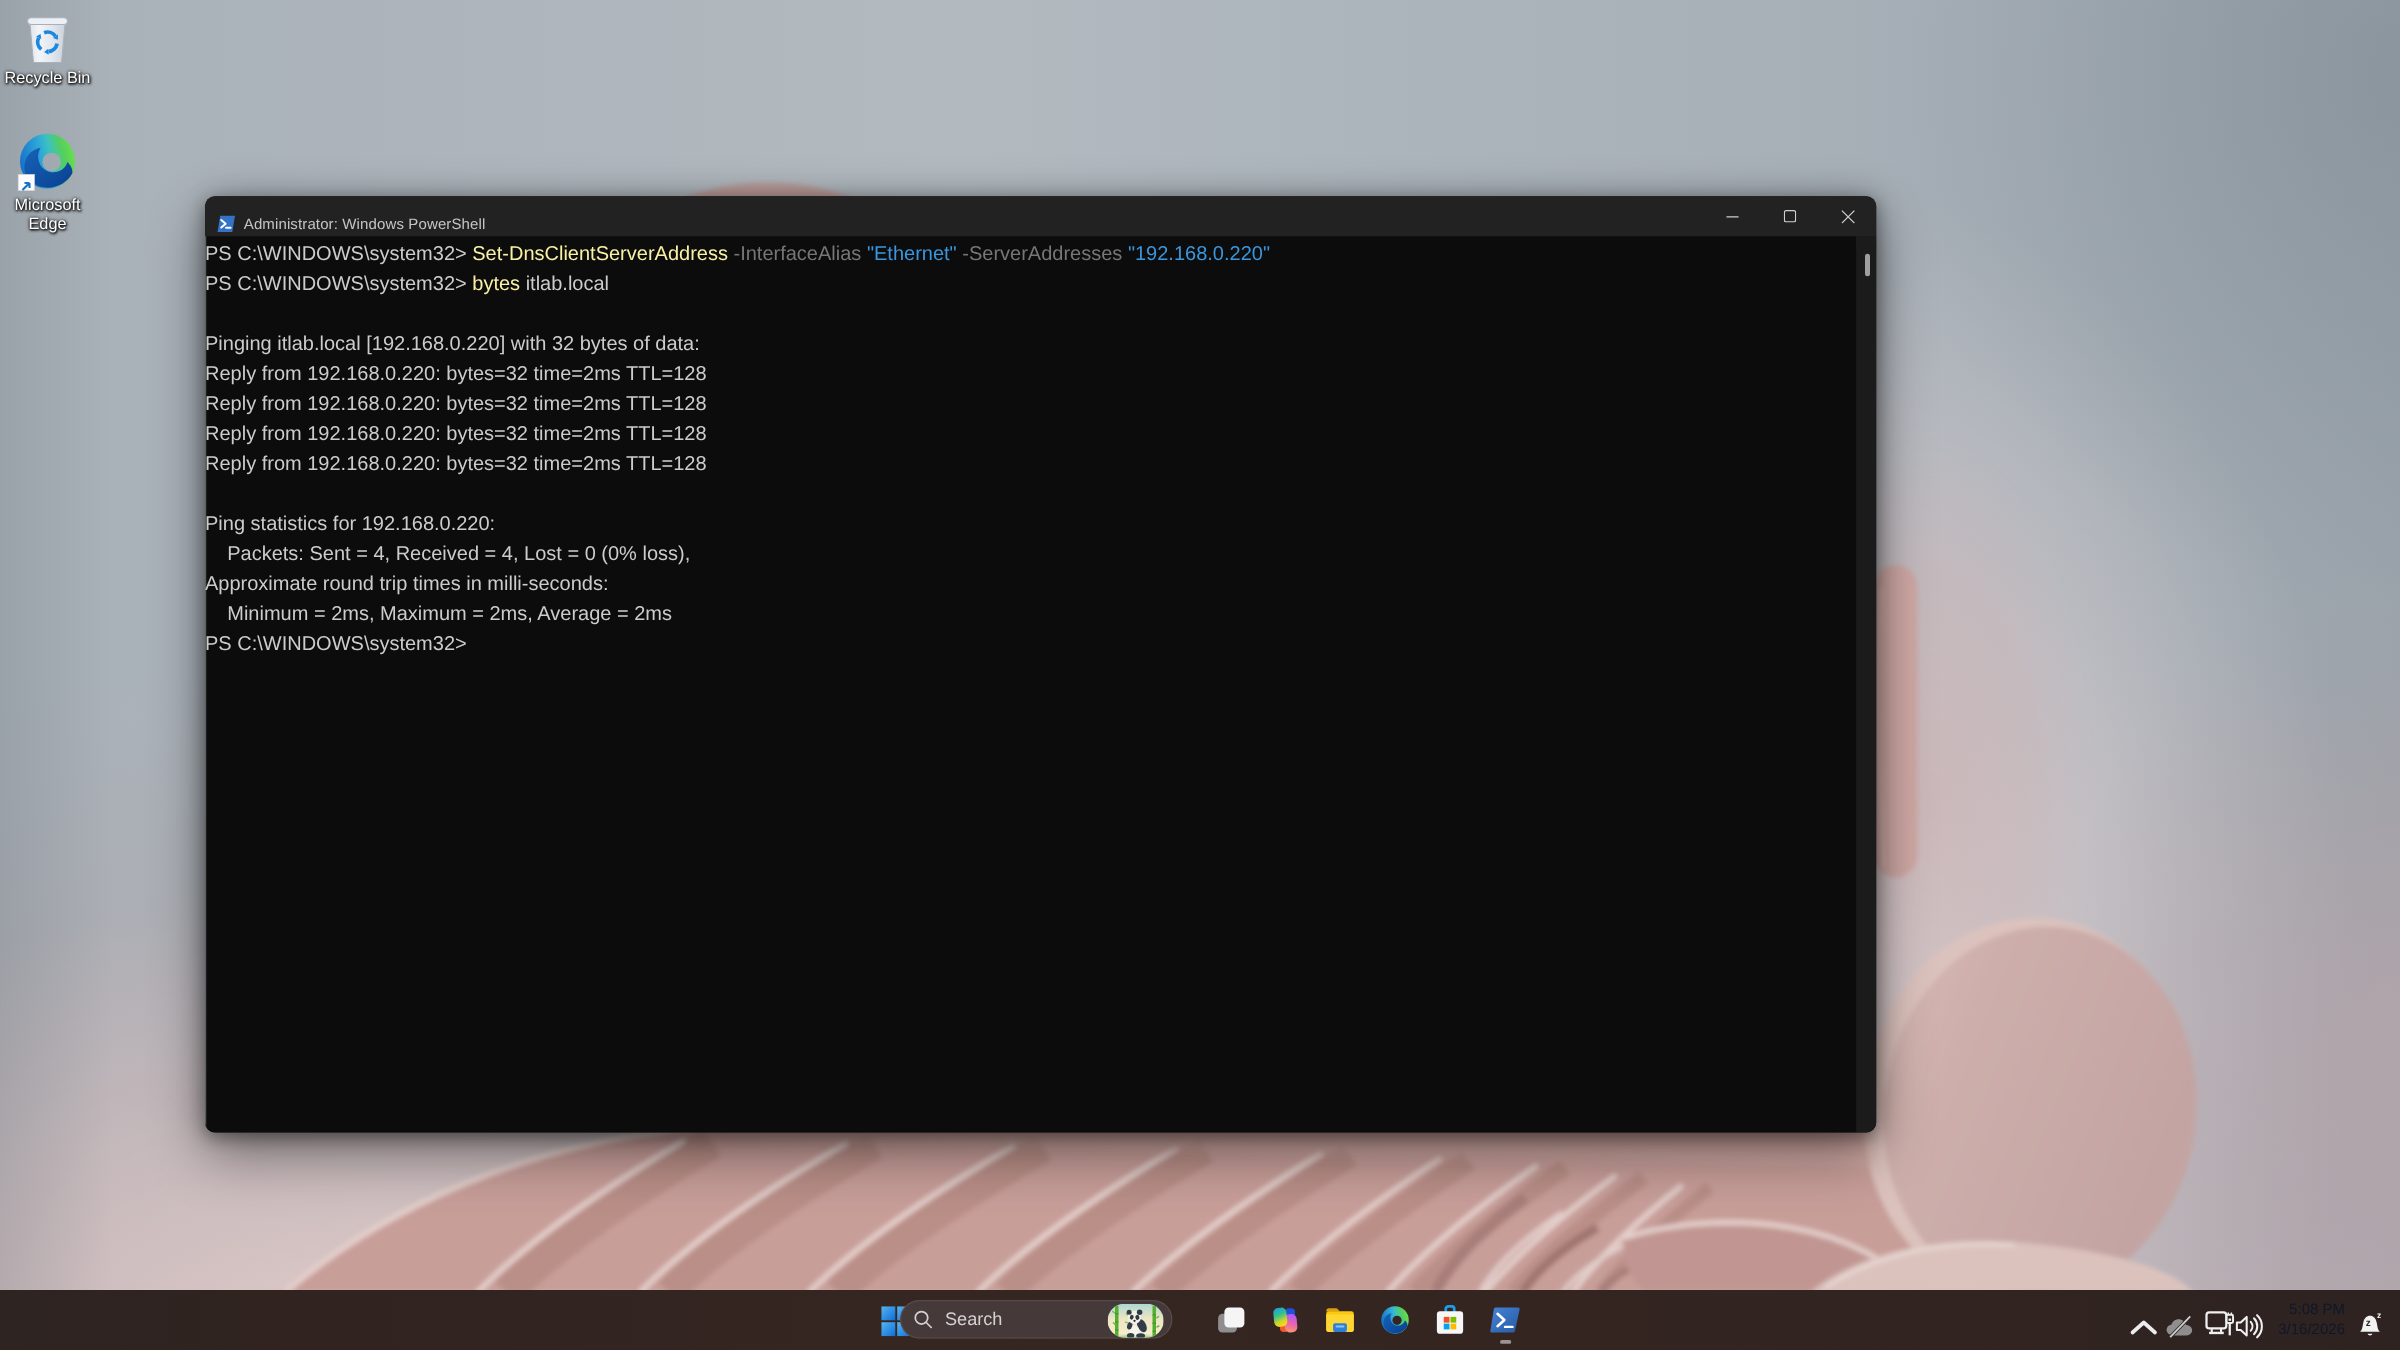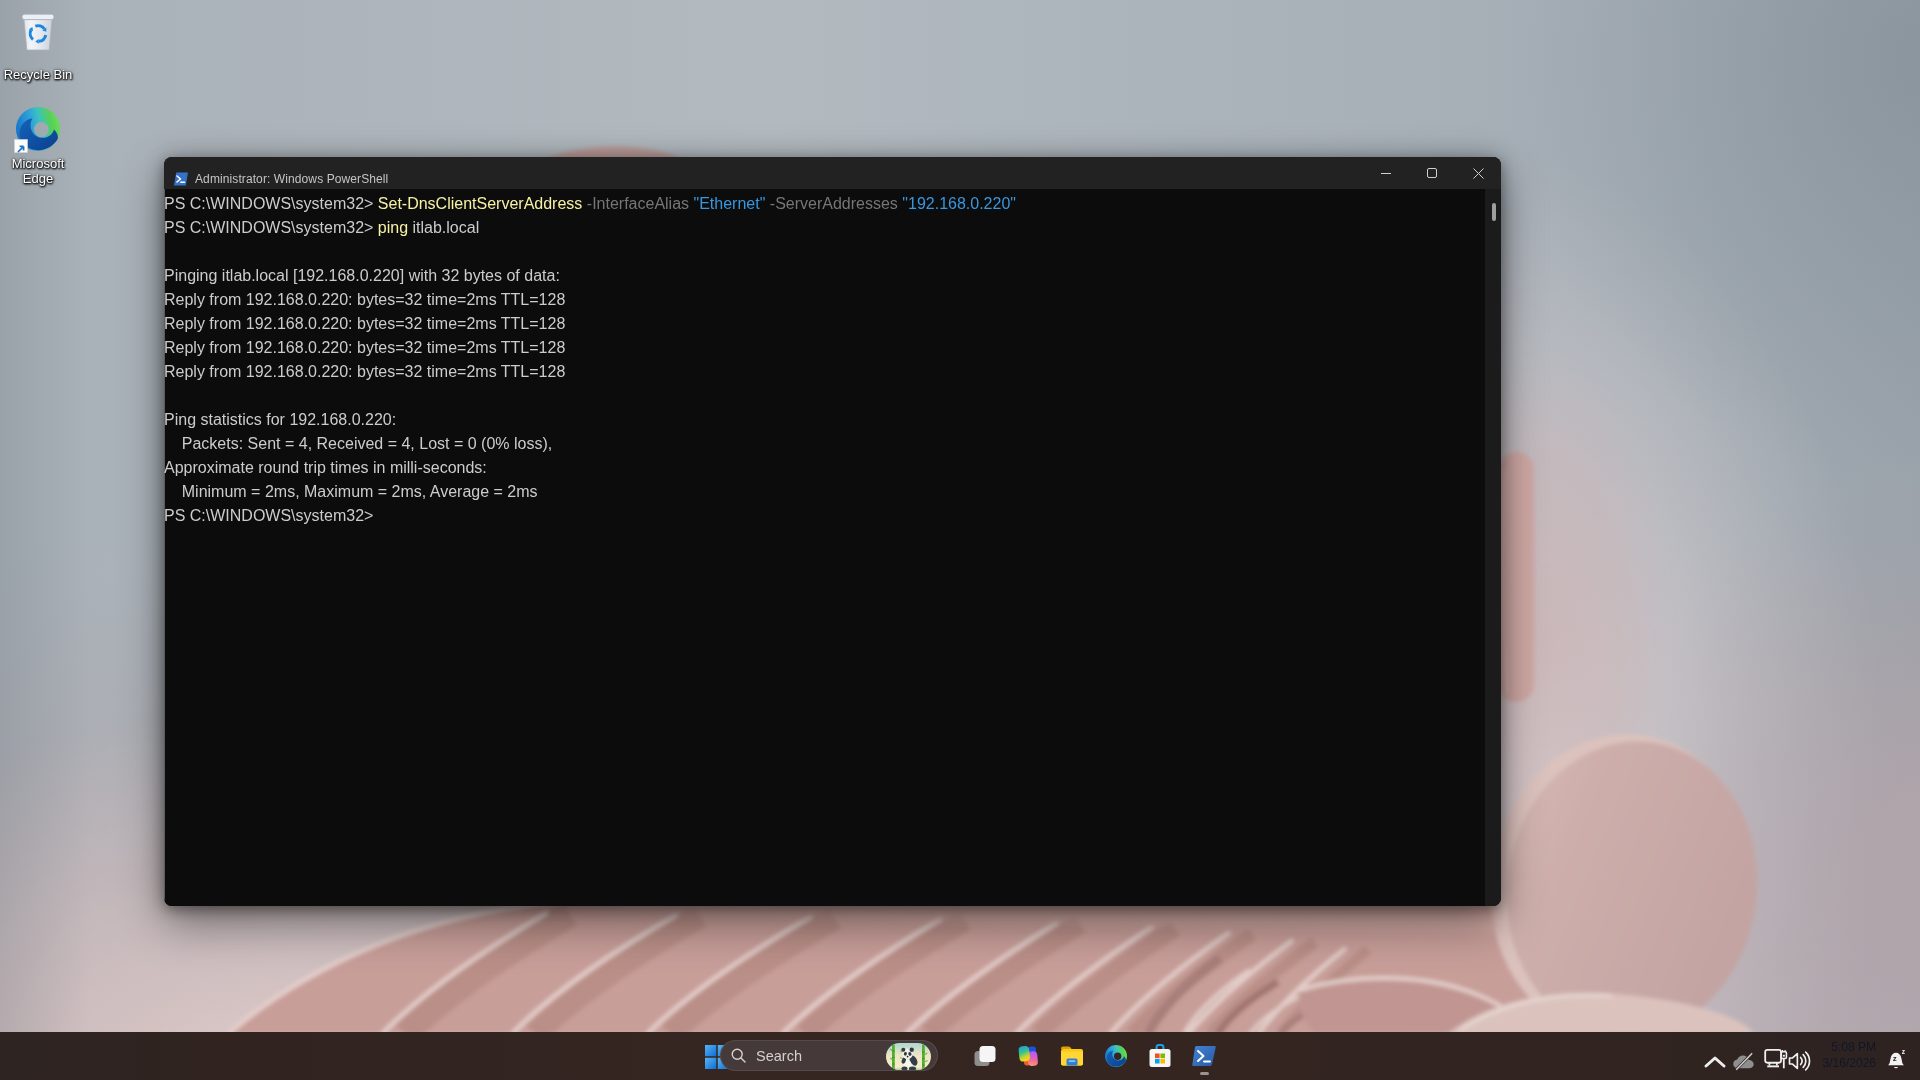--- a/index.html
+++ b/index.html
@@ -174,21 +174,21 @@
     </defs>
     <path d="M4,9.5 L32,9.5 L29.2,40 L6.8,40 Z" fill="url(#bingrad)" stroke="#aab1bb" stroke-width="0.8"></path>
     <rect x="2" y="4.2" width="32" height="5.4" rx="2.7" fill="#eceff4" stroke="#a9b0ba" stroke-width="0.8"></rect>
     <path d="M15.3,16.2 A7.8,7.8 0 0 1 24.4,19.0" stroke="#1d87dd" stroke-width="3" fill="none"></path>
       <path d="M26.4,17.6 L26.3,21.8 L22.4,20.4 Z" fill="#1d87dd"></path>
       <path d="M25.7,24.9 A7.8,7.8 0 0 1 18.7,31.3" stroke="#1d87dd" stroke-width="3" fill="none"></path>
       <path d="M18.9,33.7 L15.3,31.6 L18.5,28.9 Z" fill="#1d87dd"></path>
       <path d="M13.0,29.5 A7.8,7.8 0 0 1 10.9,20.2" stroke="#1d87dd" stroke-width="3" fill="none"></path>
       <path d="M8.8,19.2 L12.4,17.1 L13.1,21.2 Z" fill="#1d87dd"></path>
   </svg>
-  <div class="dlabel" style="margin-top:16px;">Recycle Bin</div>
+  <div class="dlabel" style="margin-top:3px;">Recycle Bin</div>
 </div>
 
 <div class="dicon" style="left:0px; top:105px; width:76px;">
   <svg width="48" height="48" viewBox="0 0 48 48" style="display:block;margin:0 auto;">
     <defs>
       <linearGradient id="eg1" x1="0" y1="0.62" x2="1" y2="0.38">
         <stop offset="0" stop-color="#156fc9"></stop>
           <stop offset="0.42" stop-color="#2fa7d8"></stop>
         <stop offset="0.58" stop-color="#3dc1c0"></stop>
           <stop offset="0.8" stop-color="#55cf5b"></stop>
@@ -232,21 +232,21 @@
         <rect x="0.5" y="0.5" width="9" height="9" rx="1.5" stroke="#cfcfcf" fill="none" stroke-width="1"></rect>
       </svg>
     </div>
   <div class="caption" id="cap-close">
       <svg width="11" height="11" viewBox="0 0 11 11">
         <path d="M0.5,0.5 L10.5,10.5 M10.5,0.5 L0.5,10.5" stroke="#cfcfcf" stroke-width="1"></path>
       </svg>
     </div>
   <div id="console">
       <pre>PS C:\WINDOWS\system32&gt; <span class="y">Set-DnsClientServerAddress</span> <span class="g">-InterfaceAlias</span> <span class="b">"Ethernet"</span> <span class="g">-ServerAddresses</span> <span class="b">"192.168.0.220"</span>
-PS C:\WINDOWS\system32&gt; <span class="y">ping</span> itlab.local
+PS C:\WINDOWS\system32&gt; <span class="y">bytes</span> itlab.local
 
 Pinging itlab.local [192.168.0.220] with 32 bytes of data:
 Reply from 192.168.0.220: bytes=32 time=2ms TTL=128
 Reply from 192.168.0.220: bytes=32 time=2ms TTL=128
 Reply from 192.168.0.220: bytes=32 time=2ms TTL=128
 Reply from 192.168.0.220: bytes=32 time=2ms TTL=128
 
 Ping statistics for 192.168.0.220:
     Packets: Sent = 4, Received = 4, Lost = 0 (0% loss),
 Approximate round trip times in milli-seconds:

